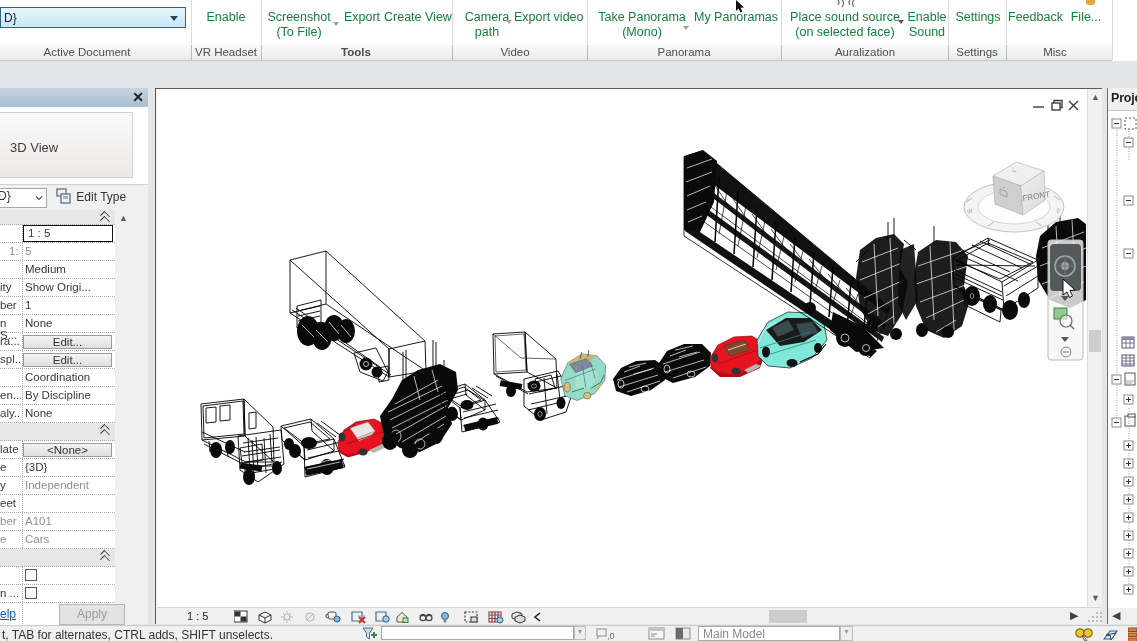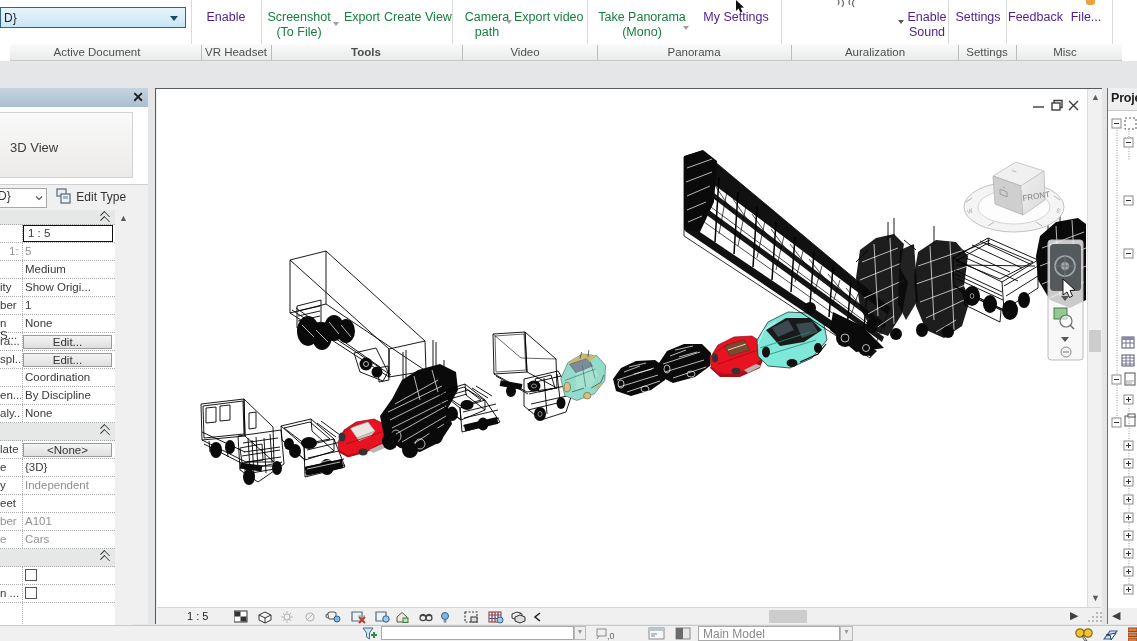--- a/index.html
+++ b/index.html
@@ -3,23 +3,23 @@
 <meta charset="utf-8">
 <style>
   * { margin:0; padding:0; box-sizing:border-box; }
   html,body { width:1137px; height:641px; overflow:hidden; font-family:"Liberation Sans", sans-serif; background:#fff; }
   .abs { position:absolute; }
   #page { position:relative; width:1137px; height:641px; background:#fff; }
 
   
   #ribbon { position:absolute; left:0; top:0; width:1137px; height:61px; background:#fff; }
   .rsep { position:absolute; top:0; height:60px; width:1px; background:#d9dadb; }
-  .rbtn { position:absolute; top:0; font-size:12.5px; color:#4c1d95; text-align:center; line-height:15px; white-space:nowrap; }
+  .rbtn { position:absolute; top:0; font-size:12.5px; color:#15803d; text-align:center; line-height:15px; white-space:nowrap; }
   .dis { color:#15803d; }
-  .labrow { position:absolute; left:10px; top:44px; width:1112px; height:17px;
+  .labrow { position:absolute; left:0; top:44px; width:1112px; height:17px;
     background:linear-gradient(#fbfbfb,#e9eaea); border-bottom:1px solid #c6c8c9; }
   .glab { position:absolute; top:1px; font-size:11.5px; color:#4e4e4e; text-align:center; width:100px; line-height:15px;}
   .lsep { position:absolute; top:1px; height:15px; width:1px; background:#b9bbbc; }
   .darr { position:absolute; width:0; height:0; border-left:3.5px solid transparent; border-right:3.5px solid transparent; border-top:4px solid #9fa0a1; }
   .darrdark { border-top-color:#58595a; }
 
   
   #activecombo { position:absolute; left:0; top:7px; width:186px; height:21px;
      background:linear-gradient(#e8f5fc,#c8e6f5); border:1px solid #33637f; }
   #activecombo .txt { position:absolute; left:3px; top:3px; font-size:12px; color:#222; }
@@ -102,21 +102,22 @@
     <div class="rbtn" style="left:194px; width:64px; top:10px;">Enable</div>
     <div class="rbtn dis" style="left:264px; width:70px; top:10px;">Screenshot<br>(To File)</div>
     <div class="darr" style="left:333px; top:22px;"></div>
     <div class="rbtn dis" style="left:340px; width:44px; top:10px;">Export</div>
     <div class="rbtn dis" style="left:384px; width:60px; top:10px;">Create View</div>
     <div class="rbtn dis" style="left:458px; width:58px; top:10px;">Camera<br>path</div>
     <div class="darr" style="left:506px; top:20px;"></div>
     <div class="rbtn dis" style="left:514px; width:68px; top:10px;">Export video</div>
     <div class="rbtn dis" style="left:596px; width:92px; top:10px;">Take Panorama<br>(Mono)</div>
     <div class="darr" style="left:683px; top:26px;"></div>
-    <div class="rbtn" style="left:690px; width:92px; top:10px;">My Settings</div>
+    <div class="rbtn" style="left:690px; width:92px; top:10px;">My Panoramas</div>
+    <div class="rbtn" style="left:790px; width:110px; top:10px;">Place sound source<br>(on selected face)</div>
     <div class="darr darrdark" style="left:898px; top:20px;"></div>
     <div class="rbtn" style="left:906px; width:42px; top:10px;">Enable<br>Sound</div>
     <div class="rbtn" style="left:952px; width:52px; top:10px;">Settings</div>
     <div class="rbtn" style="left:1008px; width:52px; top:10px;">Feedback</div>
     <div class="rbtn" style="left:1062px; width:48px; top:10px;">File...</div>
 
     <svg class="abs" style="left:733px; top:0px;" width="18" height="14" viewBox="0 0 18 14">
       <path d="M3,0 L3,11 L5.6,8.6 L7.4,12.6 L9.4,11.7 L7.6,7.8 L11,7.6 Z" fill="#111"></path>
     </svg>
 
@@ -248,20 +249,24 @@
         </div>
       <div class="grow" style="top:375px;">
           <span class="glabel">n ...</span>
           <span class="cbox"></span>
         </div>
     </div>
     <div id="pscroll">
       <span class="scar" style="top:3px;">▲</span>
 
     </div>
+    <div id="applyrow">
+      <span class="help">elp</span>
+      <span class="apply">Apply</span>
+    </div>
   </div>
 
   <div id="canvasframe">
     <div id="canvas">
       <svg id="scene" width="930" height="518" viewBox="157 89 930 518">
       <defs>
             <linearGradient id="cubegrad" x1="0" y1="0" x2="1" y2="1">
         <stop offset="0" stop-color="#ffffff" stop-opacity="0.55"></stop>
               <stop offset="1" stop-color="#cccccc" stop-opacity="0.25"></stop>
       </linearGradient>
@@ -750,20 +755,21 @@
           <path d="M18,478.5 L23,478.5 M20.5,476 L20.5,481"></path>
         </g>
       </svg>
     </div>
     <div class="abs" style="left:0px; top:520px; width:30px; height:16px; background:#f0f0f0;">
       <span class="sarw" style="left:4px; top:1px; position:absolute; font-size:11px; color:#3f4041;">◀</span>
     </div>
   </div>
 
   <div id="statusbar">
+    <span class="abs" style="left:2px; top:2px;">t, TAB for alternates, CTRL adds, SHIFT unselects.</span>
 
     <svg class="abs" style="left:362px; top:1px;" width="17" height="14" viewBox="0 0 17 14">
       <path d="M1,1 L11,1 L7.5,6 L7.5,12 L4.5,10 L4.5,6 Z" fill="#cfe3ee" stroke="#46707f" stroke-width="1"></path>
       <path d="M9,8 L15,8 M12,5 L12,11" stroke="#2f8c4d" stroke-width="2"></path>
     </svg>
     <input class="abs" style="left: 381px; top: 0px; width: 193px; height: 14px; border: 1px solid rgb(169, 169, 169); background: rgb(255, 255, 255);">
     <span class="abs" style="left:574px; top:0px; width:12px; height:14px; background:#eee; border:1px solid #bbb; font-size:8px; color:#999; text-align:center;">▾</span>
 
     <svg class="abs" style="left:596px; top:1px;" width="20" height="14" viewBox="0 0 20 14">
       <rect x="1" y="2" width="9" height="7" fill="none" stroke="#8a8a8a"></rect>

